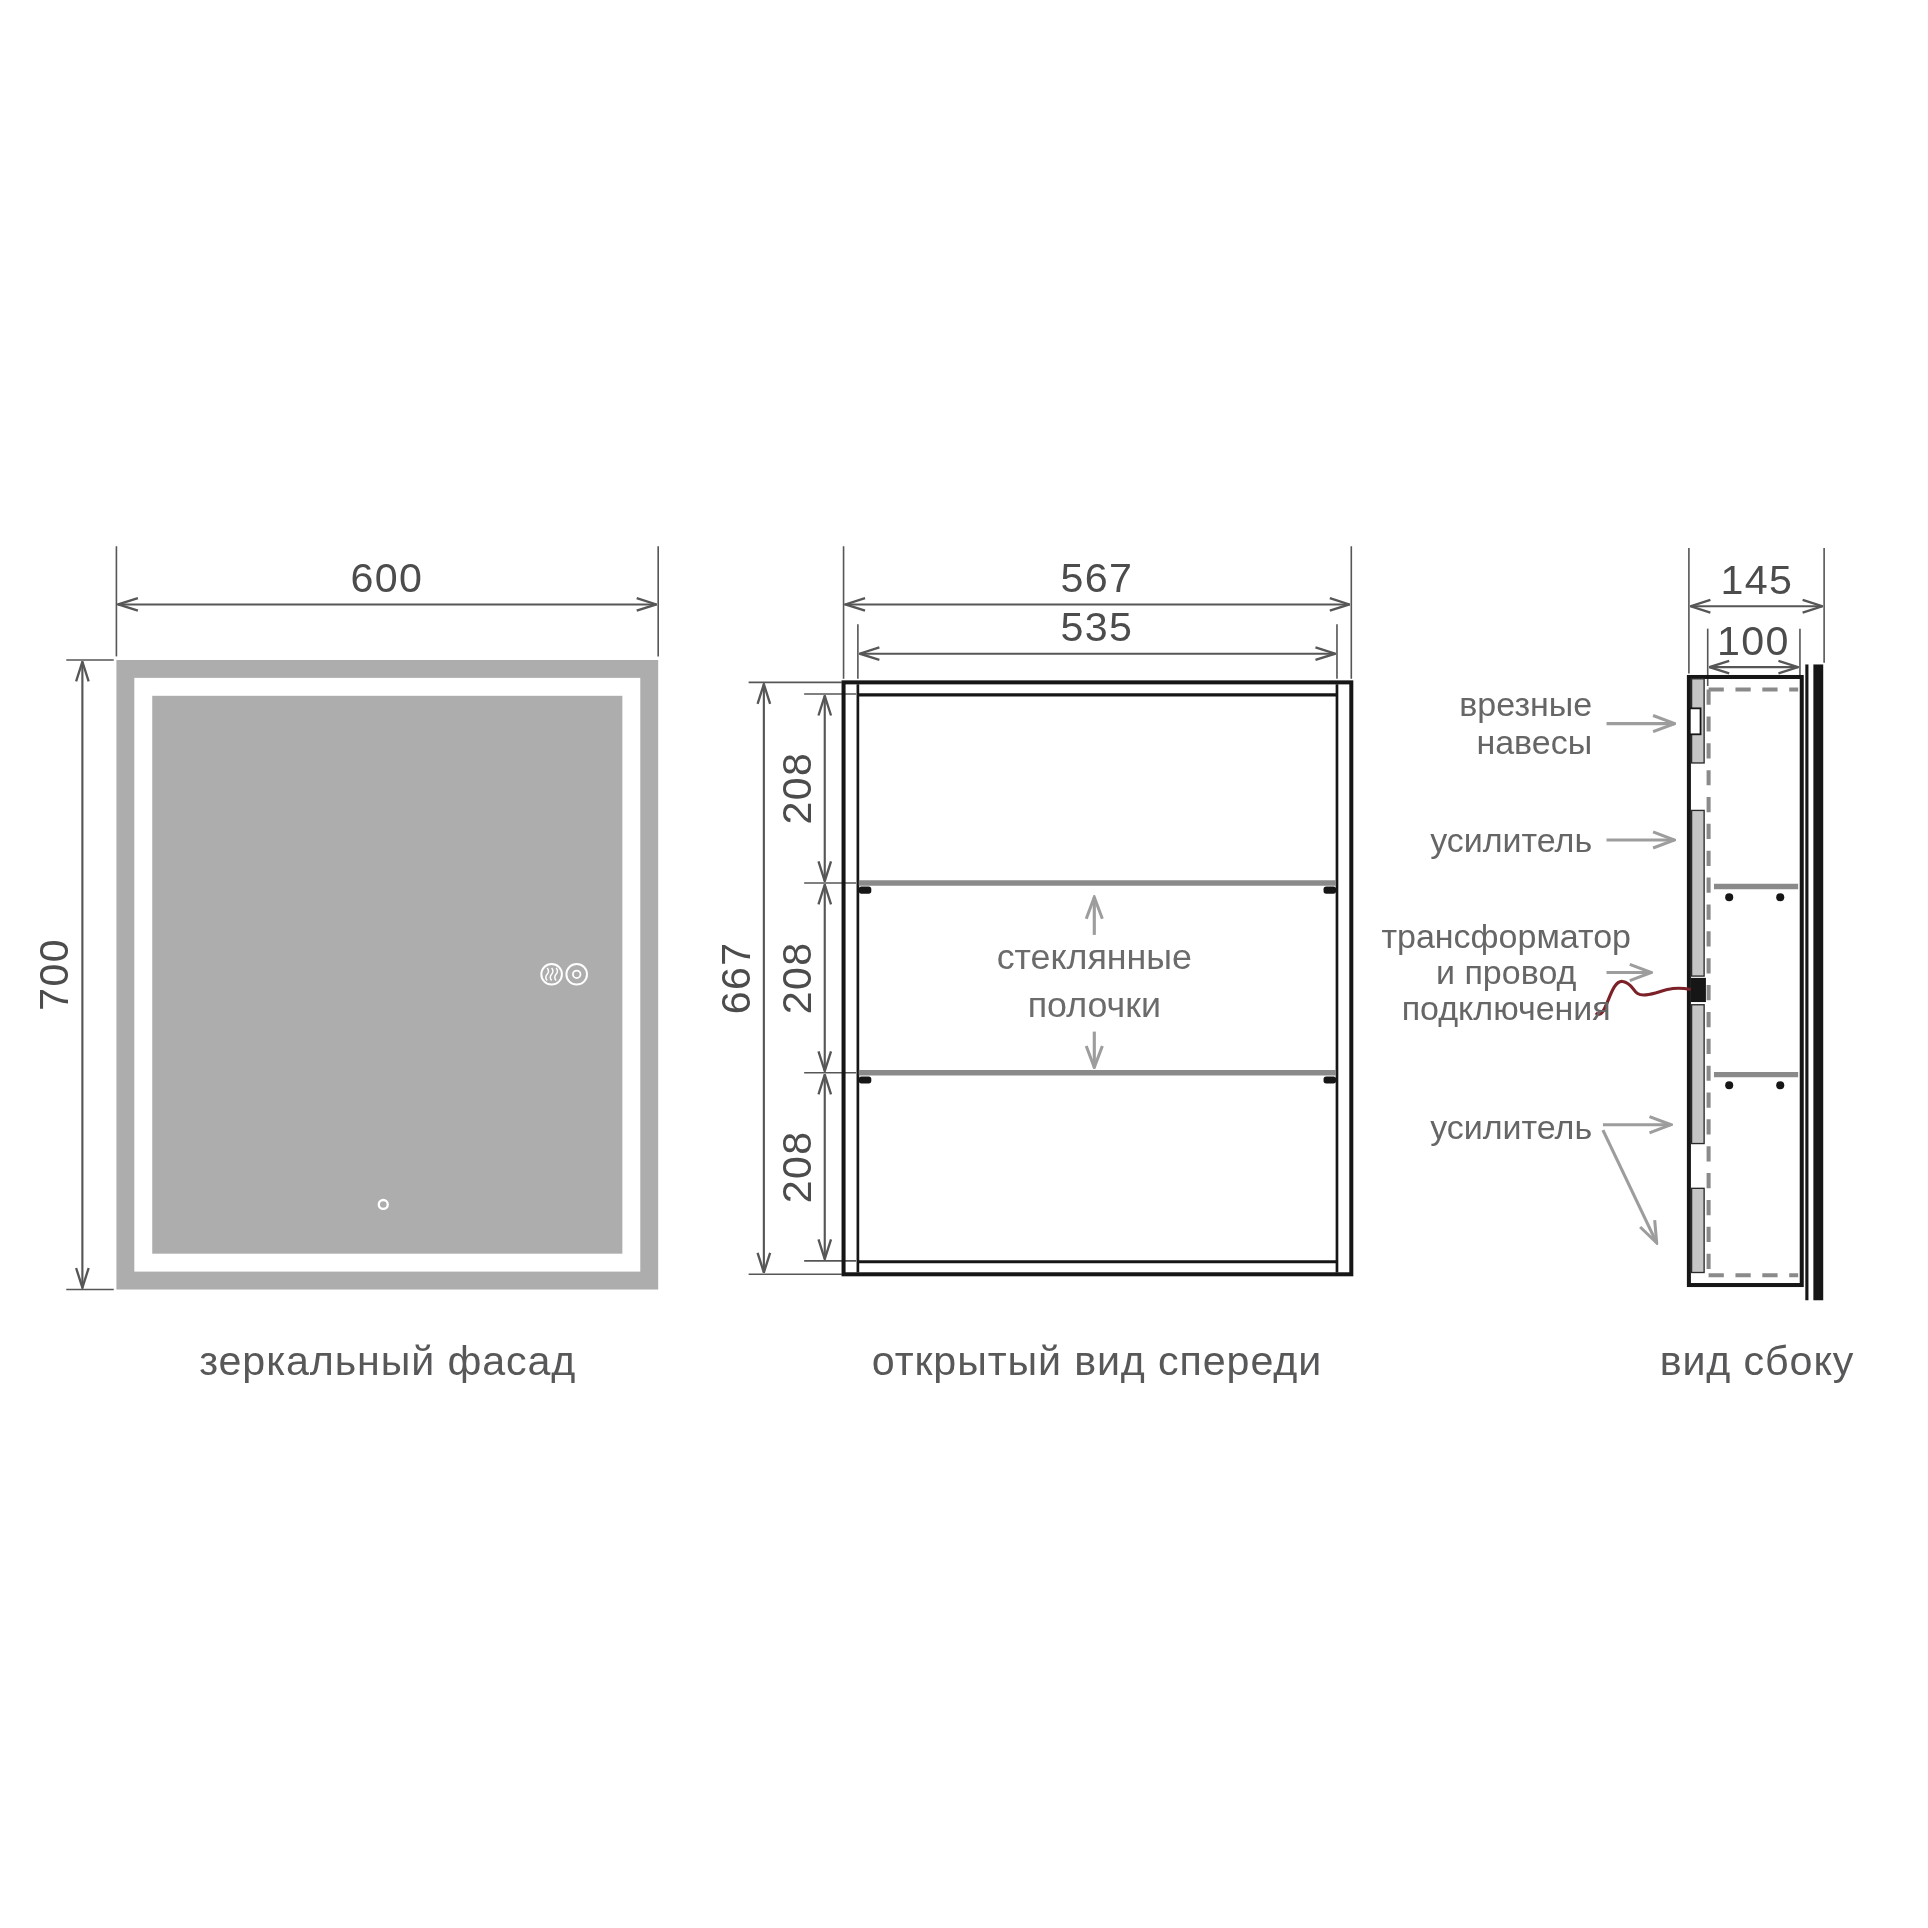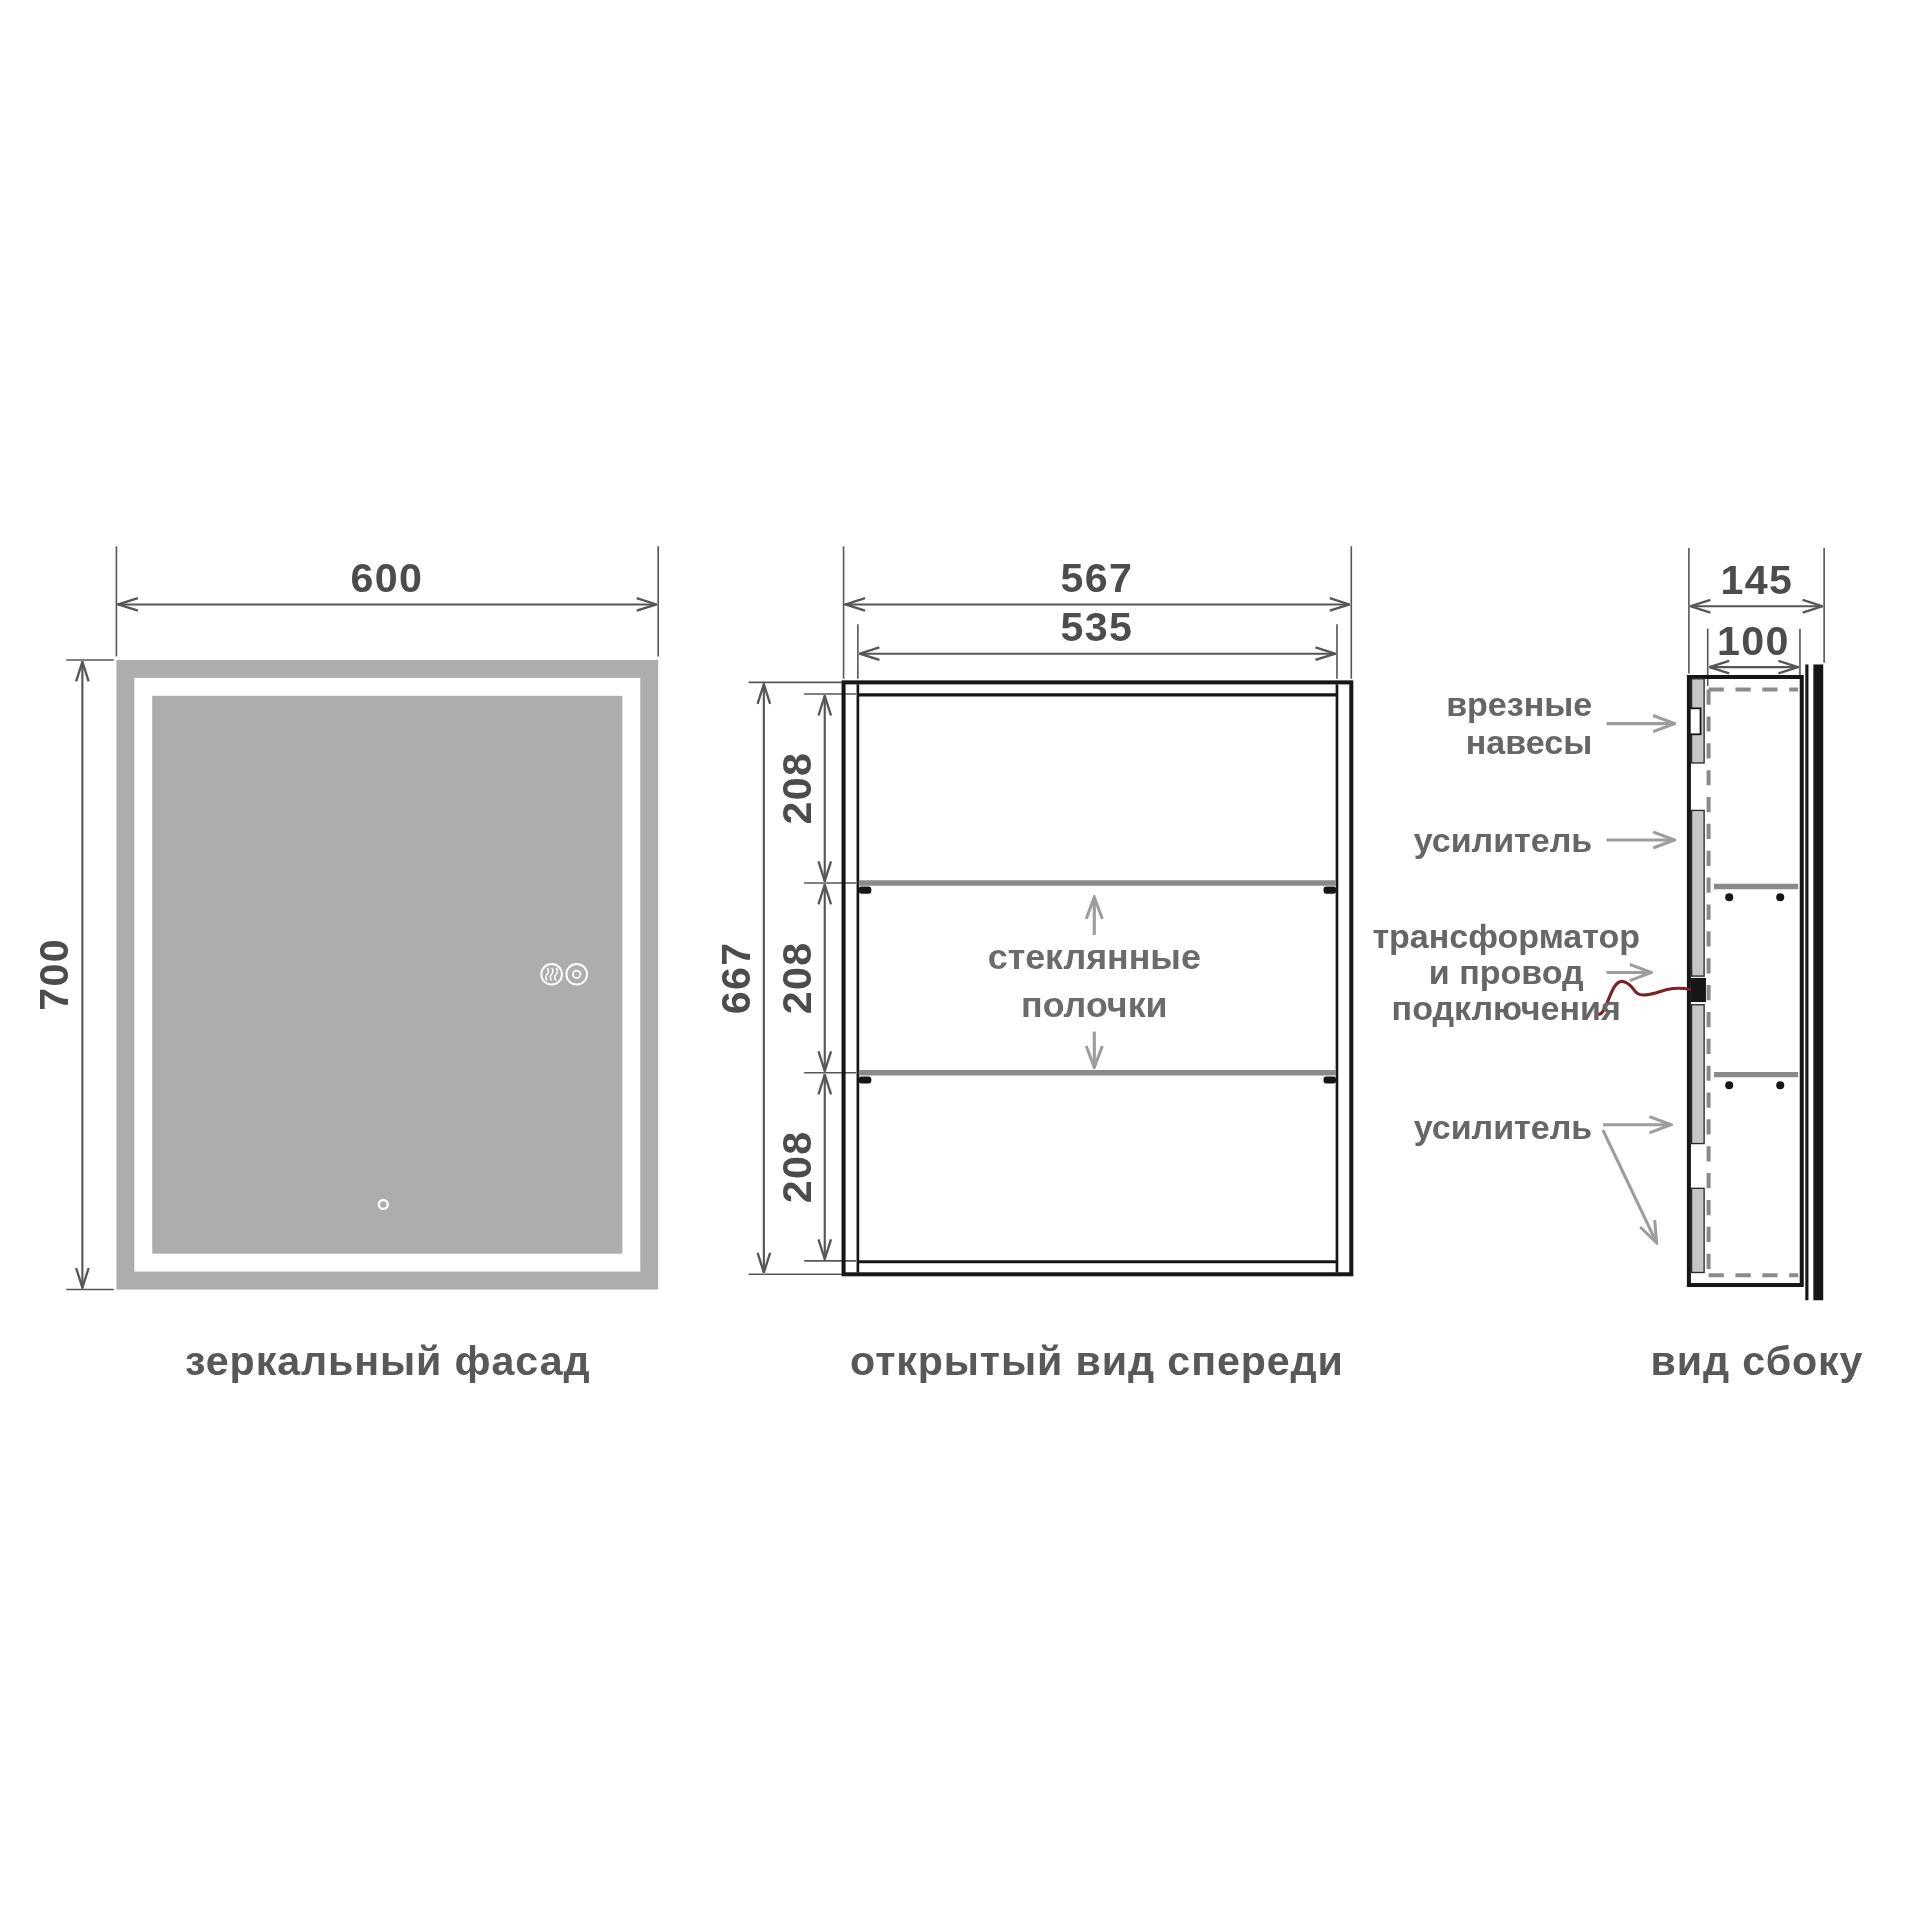--- a/index.html
+++ b/index.html
@@ -10,21 +10,21 @@
     --caption_gray:#58585a;
     --label_gray:#666666;
     --arrow_gray:#9d9d9d;
     --shelf_gray:#8a8a8a;
     --dash_gray:#8a8a8a;
     --panel_gray:#c6c6c6;
     --wire_red:#7d2128;
   }
   html,body{margin:0;padding:0;background:#fff;}
   .canvas{position:relative;width:1928px;height:1625px;background:#ffffff;overflow:hidden;
-          font-family:"Liberation Sans", sans-serif;font-weight:bold;}
+          font-family:"Liberation Sans", sans-serif;}
   svg text{font-family:"Liberation Sans", sans-serif;}
   .dimtxt{fill:var(--text_dim);font-size:46px;letter-spacing:1.5px;}
   .caption{fill:var(--caption_gray);font-size:46px;letter-spacing:1px;}
   .lbl{fill:var(--label_gray);font-size:38px;}
   .shelflbl{fill:#6b6b6b;font-size:40px;}
   .dimline{stroke:var(--dim_gray);stroke-width:2.4;fill:none;}
   .extline{stroke:var(--dim_gray);stroke-width:1.8;fill:none;}
   .cab{stroke:var(--line_dark);fill:none;}
   .labarrow{stroke:var(--arrow_gray);stroke-width:3.5;fill:none;}
 </style>

